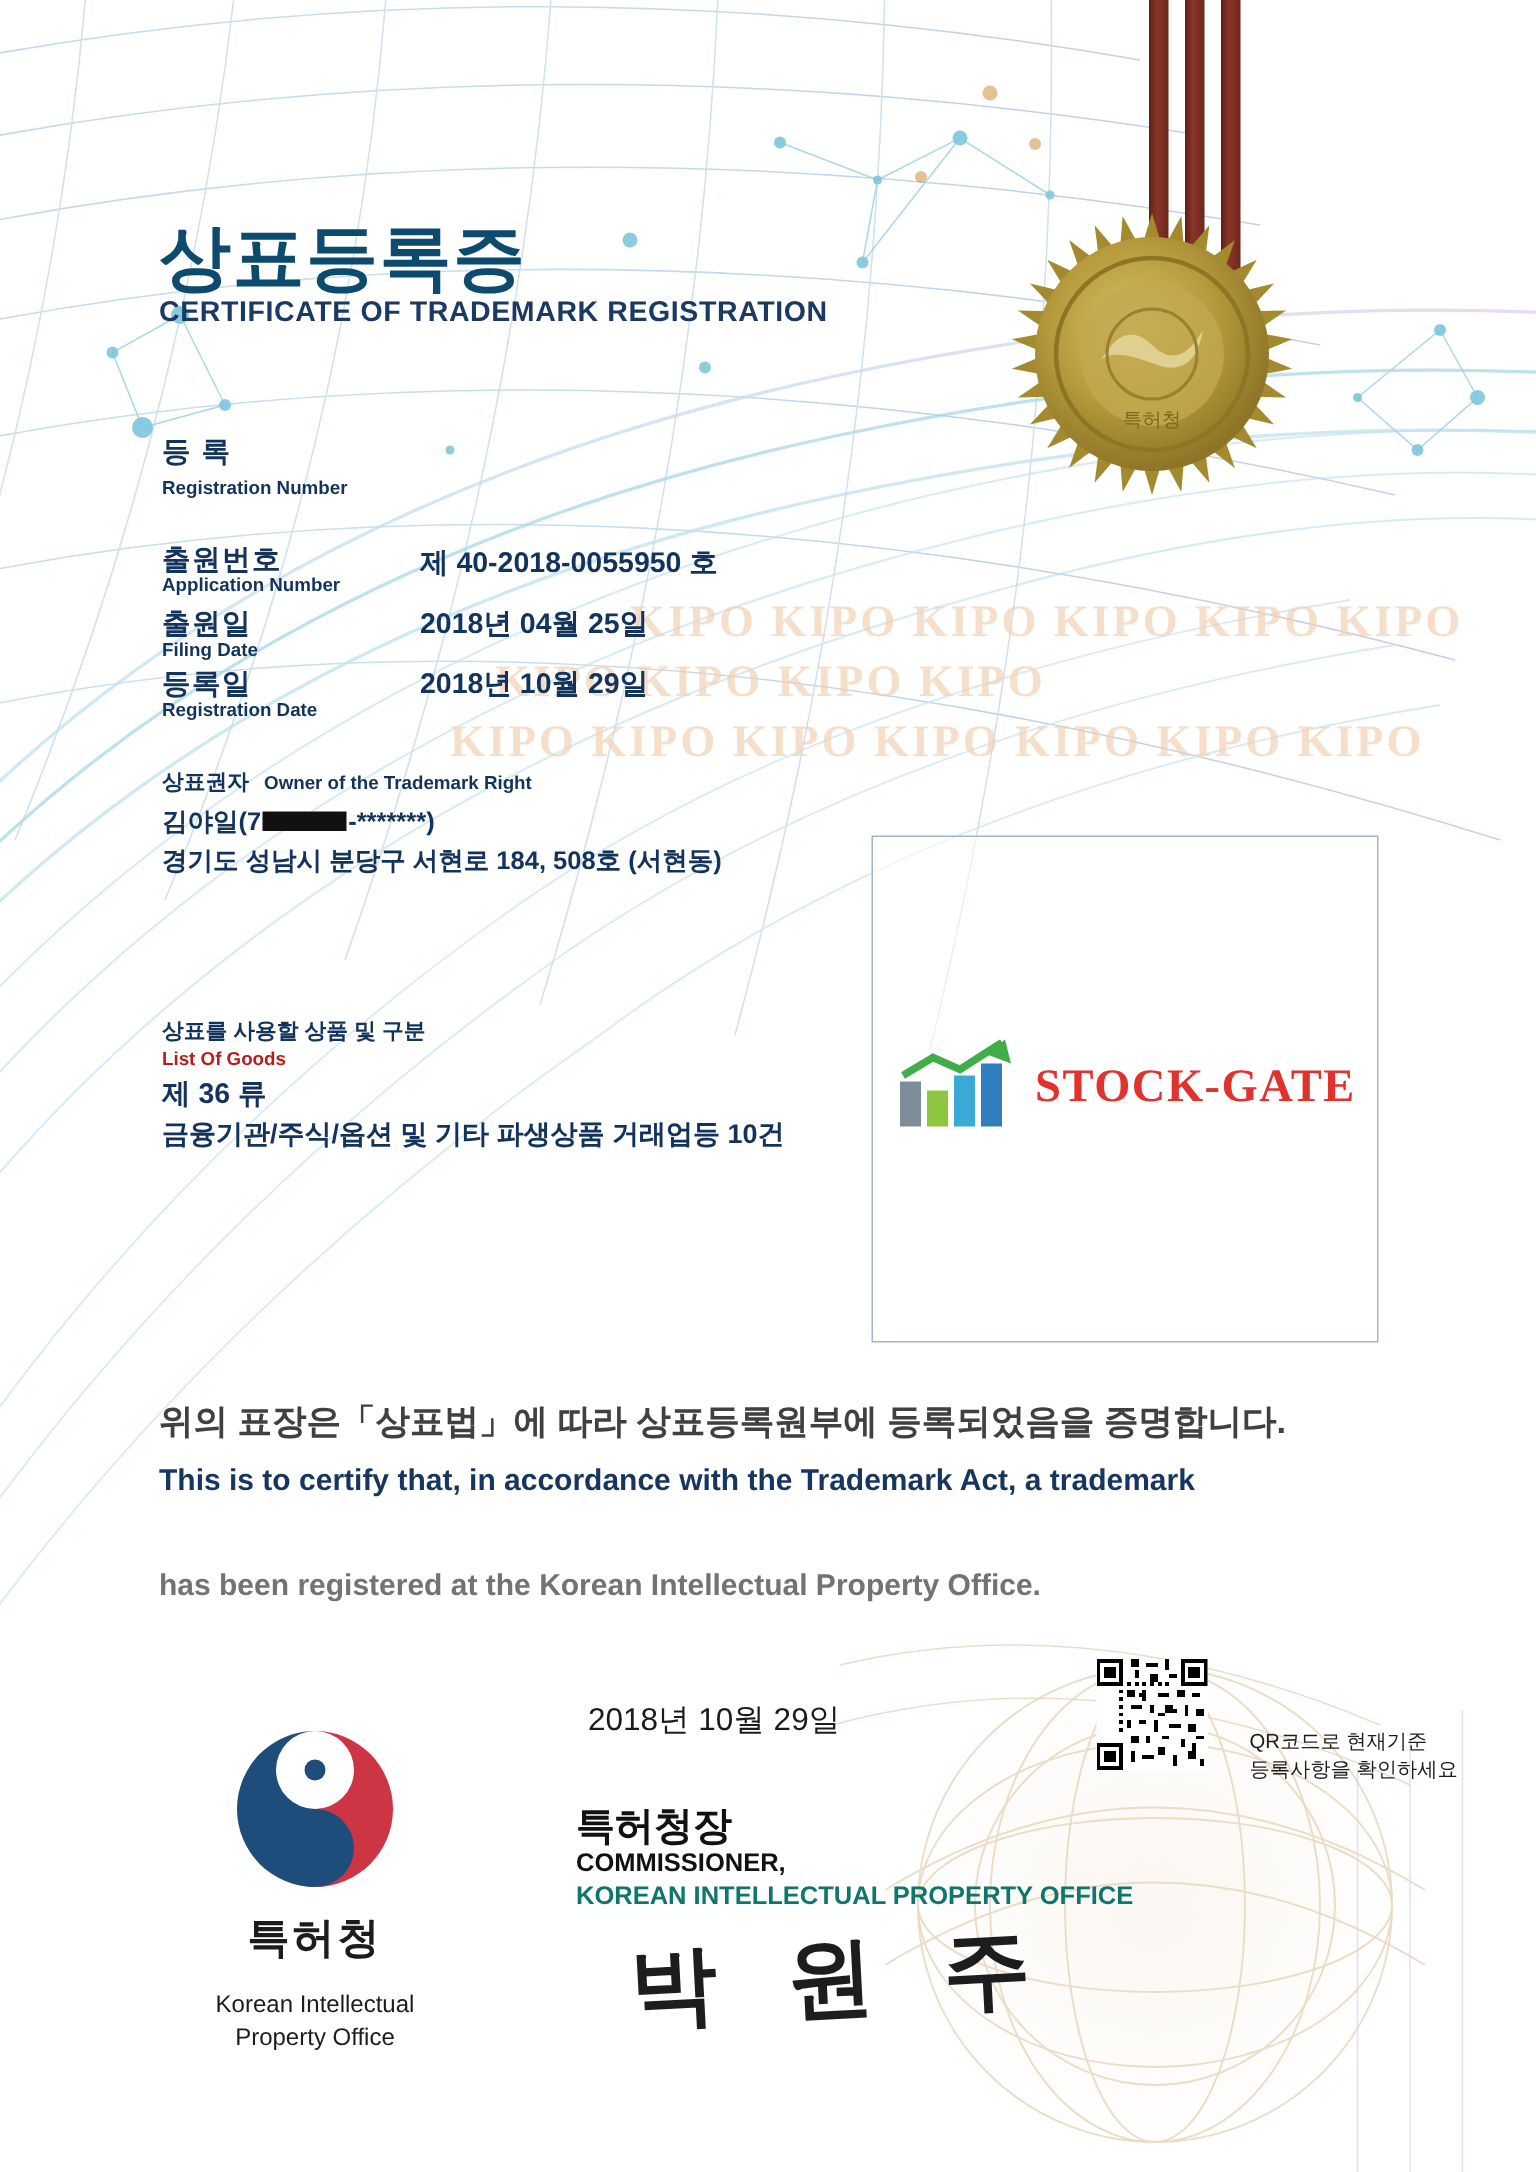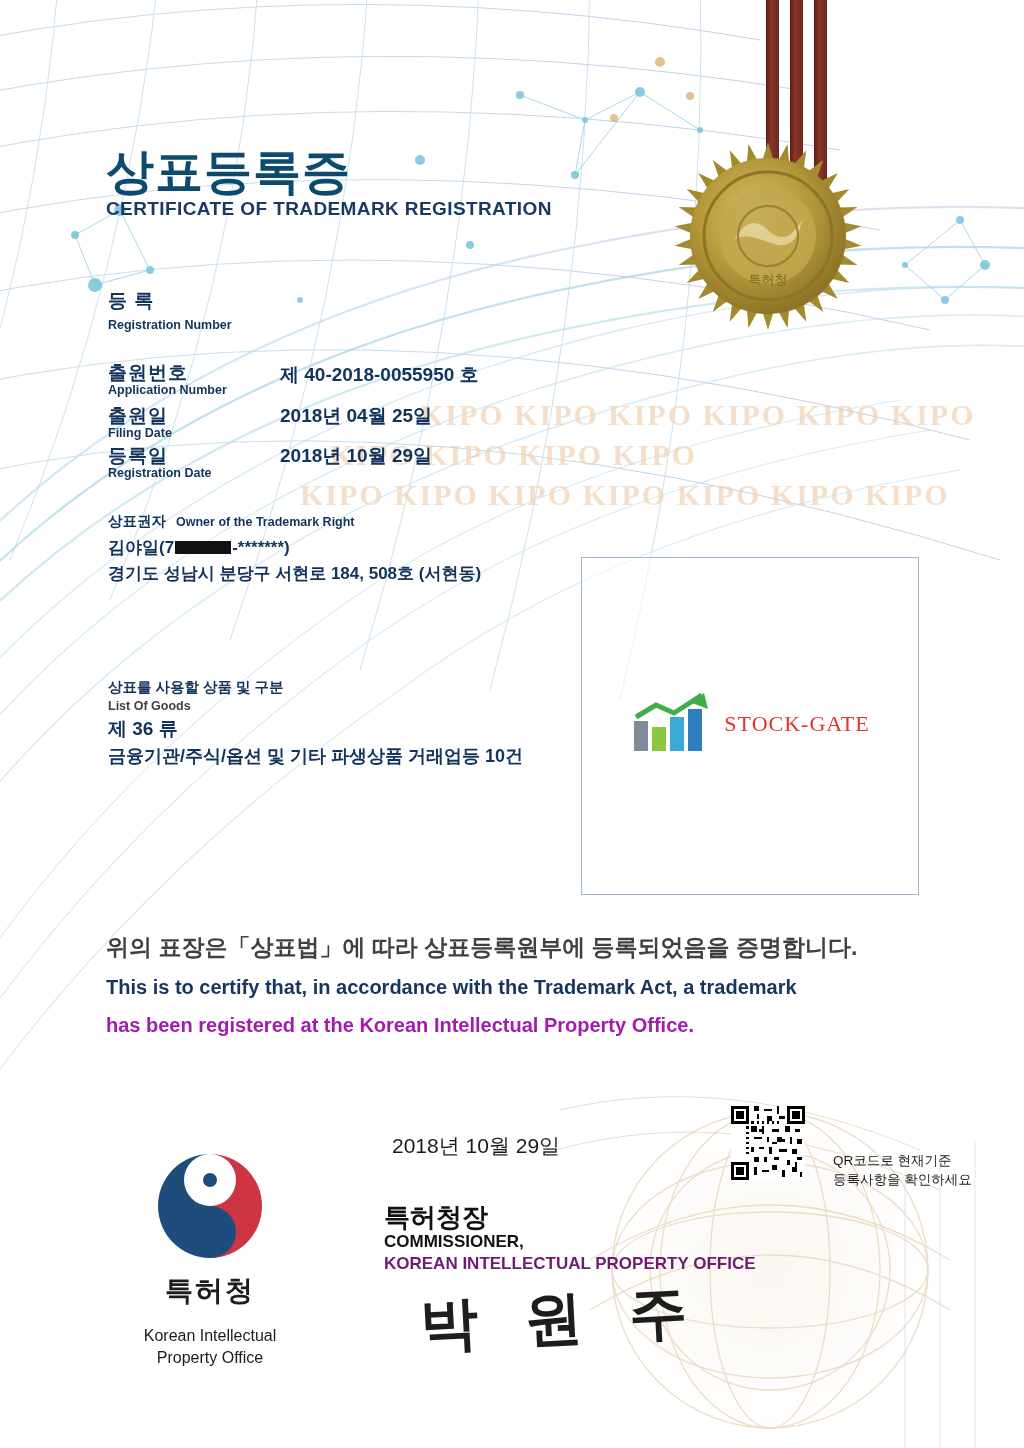--- a/index.html
+++ b/index.html
@@ -140,21 +140,21 @@
     position: absolute; left: 108px; top: 562px;
     font-size: 17px; font-weight: bold; color: #12335c;
   }
 
   .goods-head {
     position: absolute; left: 108px; top: 678px;
     font-size: 14.5px; font-weight: bold; color: #12335c;
   }
   .goods-head-en {
     position: absolute; left: 108px; top: 699px;
-    font-size: 12.5px; font-weight: bold; color: #404040;
+    font-size: 12.5px; font-weight: bold; color: #b91c1c;
   }
   .goods-class {
     position: absolute; left: 108px; top: 716px;
     font-size: 19px; font-weight: bold; color: #12335c;
   }
   .goods-desc {
     position: absolute; left: 108px; top: 744px;
     font-size: 18px; font-weight: bold; color: #12335c;
   }
 
@@ -171,57 +171,57 @@
   .mark-inner {
     position: absolute;
     left: 0; right: 0; top: 135px;
     display: flex;
     align-items: center;
     justify-content: center;
     gap: 14px;
   }
   .mark-text {
     font-family: "Liberation Serif", serif;
-    font-weight: normal;
-    font-size: 22px;
+    font-weight: bold;
+    font-size: 31px;
     color: #e0332e;
     letter-spacing: 1px;
     text-align: right;
   }
 
   
   .certify-ko {
     position: absolute; left: 106px; top: 932px;
     font-size: 23px; font-weight: bold; color: #404040;
   }
   .certify-en1 {
     position: absolute; left: 106px; top: 976px;
     font-size: 20px; font-weight: bold; color: #16365f;
   }
   .certify-en2 {
-    position: absolute; left: 106px; top: 1014px;
-    font-size: 20px; font-weight: bold; color: #a21caf;
+    position: absolute; left: 106px; top: 1046px;
+    font-size: 20px; font-weight: bold; color: #737373;
   }
 
   
   .issue-date {
     position: absolute; left: 392px; top: 1132px;
     font-size: 21px; color: #1b1b1b;
   }
   .commissioner-ko {
     position: absolute; left: 384px; top: 1200px;
     font-size: 26px; font-weight: bold; color: #111;
   }
   .commissioner-en1 {
     position: absolute; left: 384px; top: 1232px;
     font-size: 17px; font-weight: bold; color: #111;
   }
   .commissioner-en2 {
     position: absolute; left: 384px; top: 1254px;
-    font-size: 17px; font-weight: bold; color: #701a75;
+    font-size: 17px; font-weight: bold; color: #0f766e;
   }
   .signature {
     position: absolute; left: 420px; top: 1280px;
     font-family: "Liberation Serif", serif;
     font-size: 58px;
     color: #1d1d1d;
     letter-spacing: 16px;
     transform: rotate(-3deg);
     font-weight: bold;
   }

